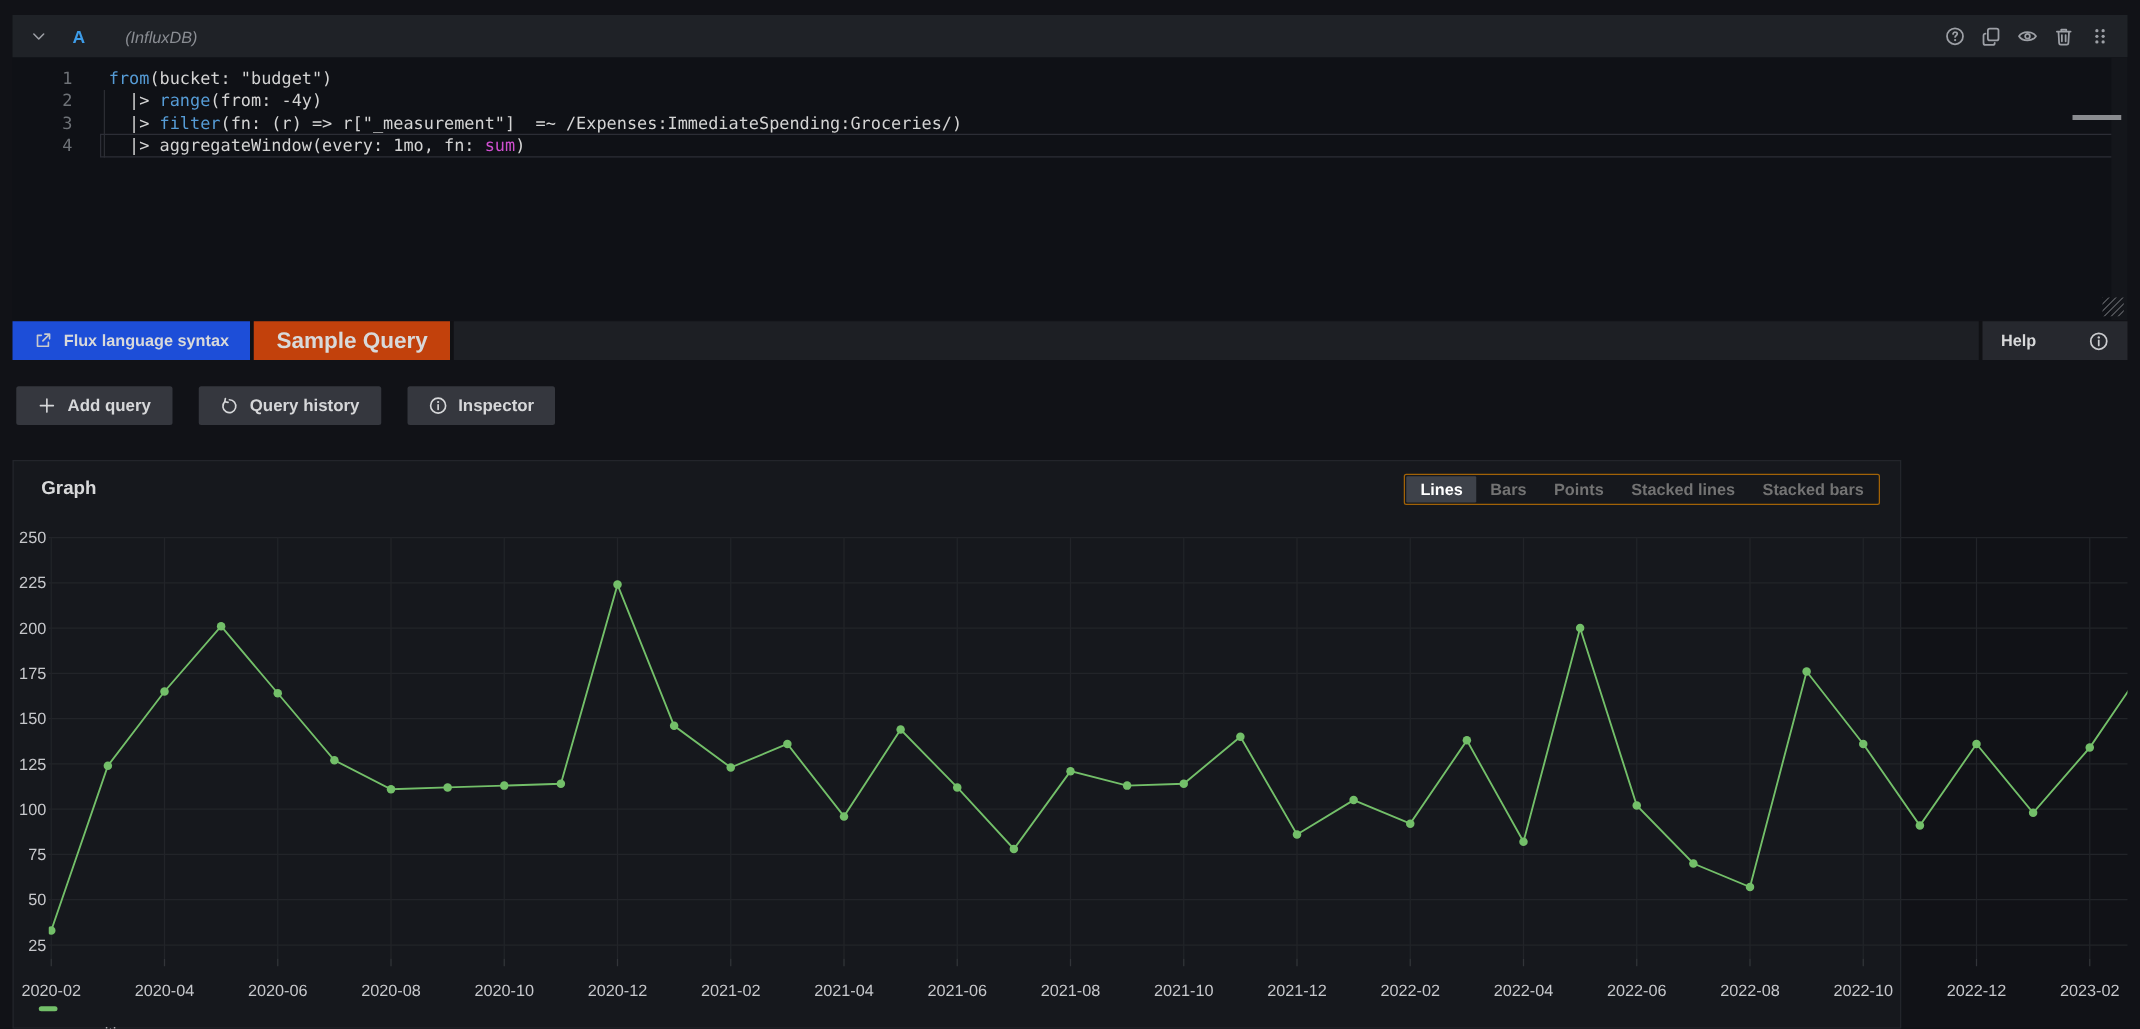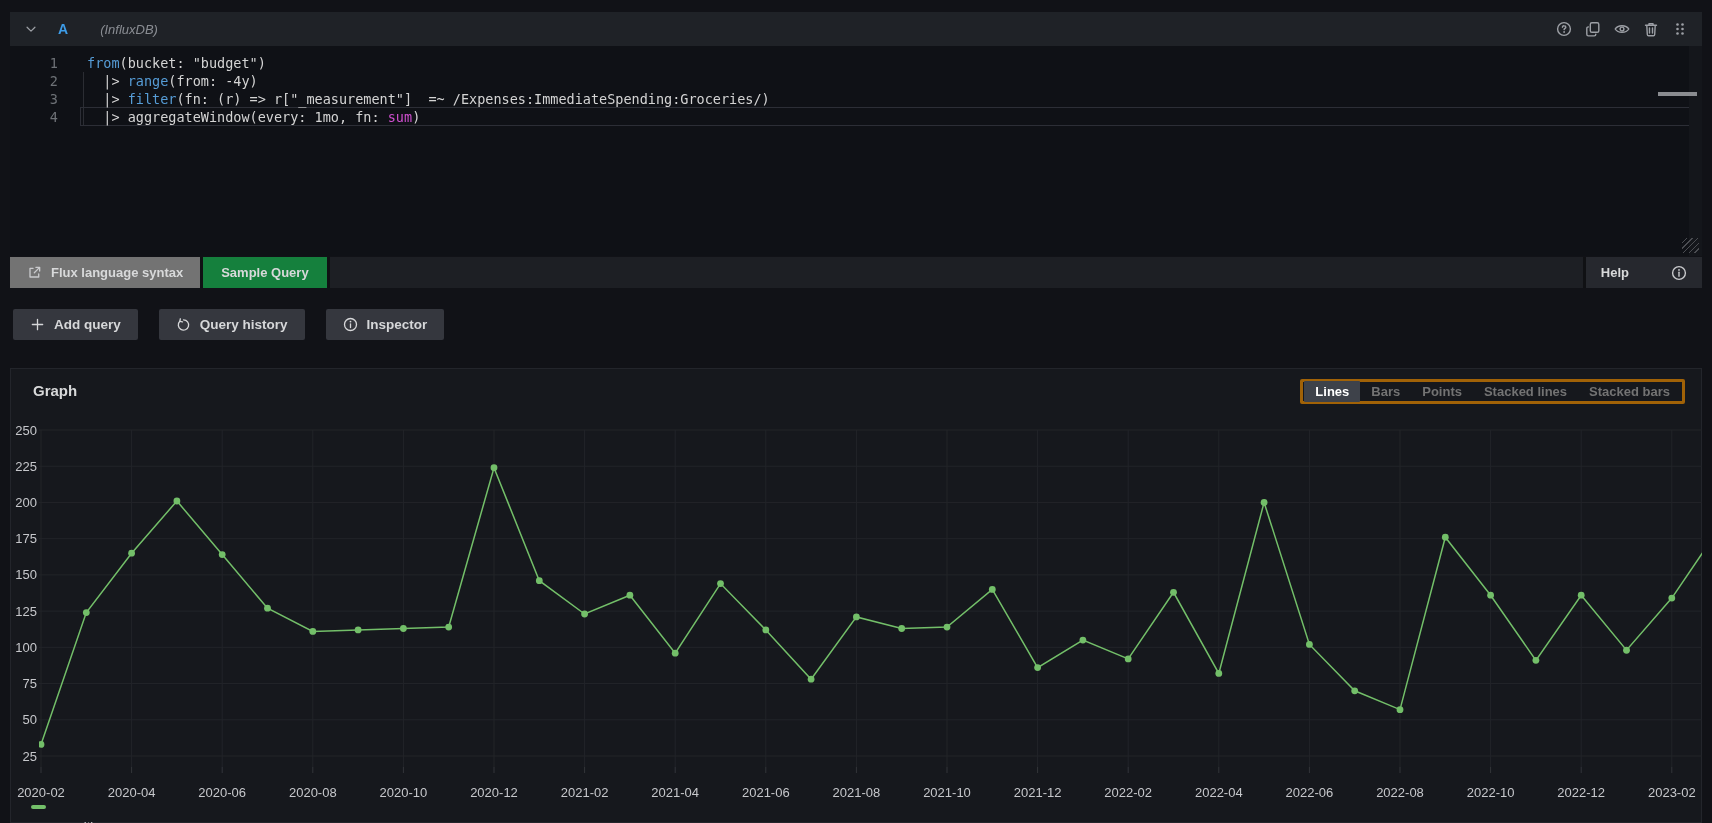--- a/index.html
+++ b/index.html
@@ -35,42 +35,42 @@
   .current-line-box { position:absolute; left:70px; right:8px; top:61px; height:19px; border:1px solid #2c2e36; }
   .editor-scrollbar { position:absolute; right:0; top:0; bottom:0; width:13px; background:#14161b; }
   .ruler-mark { position:absolute; right:5px; top:46px; width:39px; height:4px; background:#8a8c90; }
   .resize-grip {
     position:absolute; right:3px; bottom:3px; width:17px; height:15px; cursor:nwse-resize;
     background:repeating-linear-gradient(135deg, transparent 0 3px, #4b4d52 3px 4px);
   }
   
   .editor-toolbar { height:31px; margin-top:1px; background:#101114; display:flex; align-items:stretch; gap:3px; }
   .tb-btn { display:flex; align-items:center; gap:9px; font-size:13px; font-weight:bold; color:#d8d9da; cursor:pointer; }
-  .tb-flux { background:#737373; padding:0 17px; }
-  .tb-sample { background:#15803d; padding:0 18px; font-size:13px; }
+  .tb-flux { background:#1d4ed8; padding:0 17px; }
+  .tb-sample { background:#c2410c; padding:0 18px; font-size:18px; }
   .tb-fill { flex:1; background:#1d1f24; }
   .tb-help { background:#26282e; padding:0 15px; display:flex; align-items:center; gap:42px; font-weight:bold; font-size:13px; cursor:pointer; }
   .tb-help .hicon { display:flex; color:#c9cacd; }
   
   .action-row { position:absolute; left:13px; top:309px; display:flex; gap:21px; }
   .action-btn {
     height:31px; display:flex; align-items:center; gap:9px; padding:0 17px;
     background:#35373e; border-radius:2px; color:#d6d7d9; font-size:13.5px; font-weight:bold; cursor:pointer;
   }
   .action-btn .hicon { display:flex; }
   
   .graph-panel {
-    position:absolute; left:10px; top:368px; width:1692px; height:455px;
+    position:absolute; left:10px; top:368px; width:1511px; height:455px;
     background:#16181d; border:1px solid #23252b;
   }
   .panel-header { position:relative; height:44px; }
   .panel-title { position:absolute; left:22px; top:13px; font-size:15px; font-weight:bold; color:#d8d9da; }
   .tabs {
     position:absolute; right:16px; top:10px; height:25px; display:flex; align-items:center;
-    border:3px solid #a16207; border-radius:2px; padding:1px; background:#16181d;
+    border:1px solid #a16207; border-radius:2px; padding:1px; background:#16181d;
   }
   .tab { padding:0 11px; line-height:21px; font-size:13px; font-weight:bold; color:#737373; cursor:pointer; white-space:nowrap; }
   .tab.active { background:#3e424a; color:#ffffff; border-radius:1px; }
   .chart-svg { position:absolute; left:0; top:44px; }
   .axis-label { fill:#c6c7cb; font-size:13px; font-family:"Liberation Sans", sans-serif; }
   .legend { position:absolute; left:20px; top:436px; display:flex; align-items:flex-start; gap:10px; cursor:pointer;flex-direction:column; }
   .legend-marker { width:15px; height:4px; border-radius:2px; background:#73bf69; }
   .legend-label { font-size:13px; color:#d0d1d4; }
   svg { display:block; }
   .st { stroke:currentColor; stroke-width:1.4; fill:none; stroke-linecap:round; stroke-linejoin:round; }

